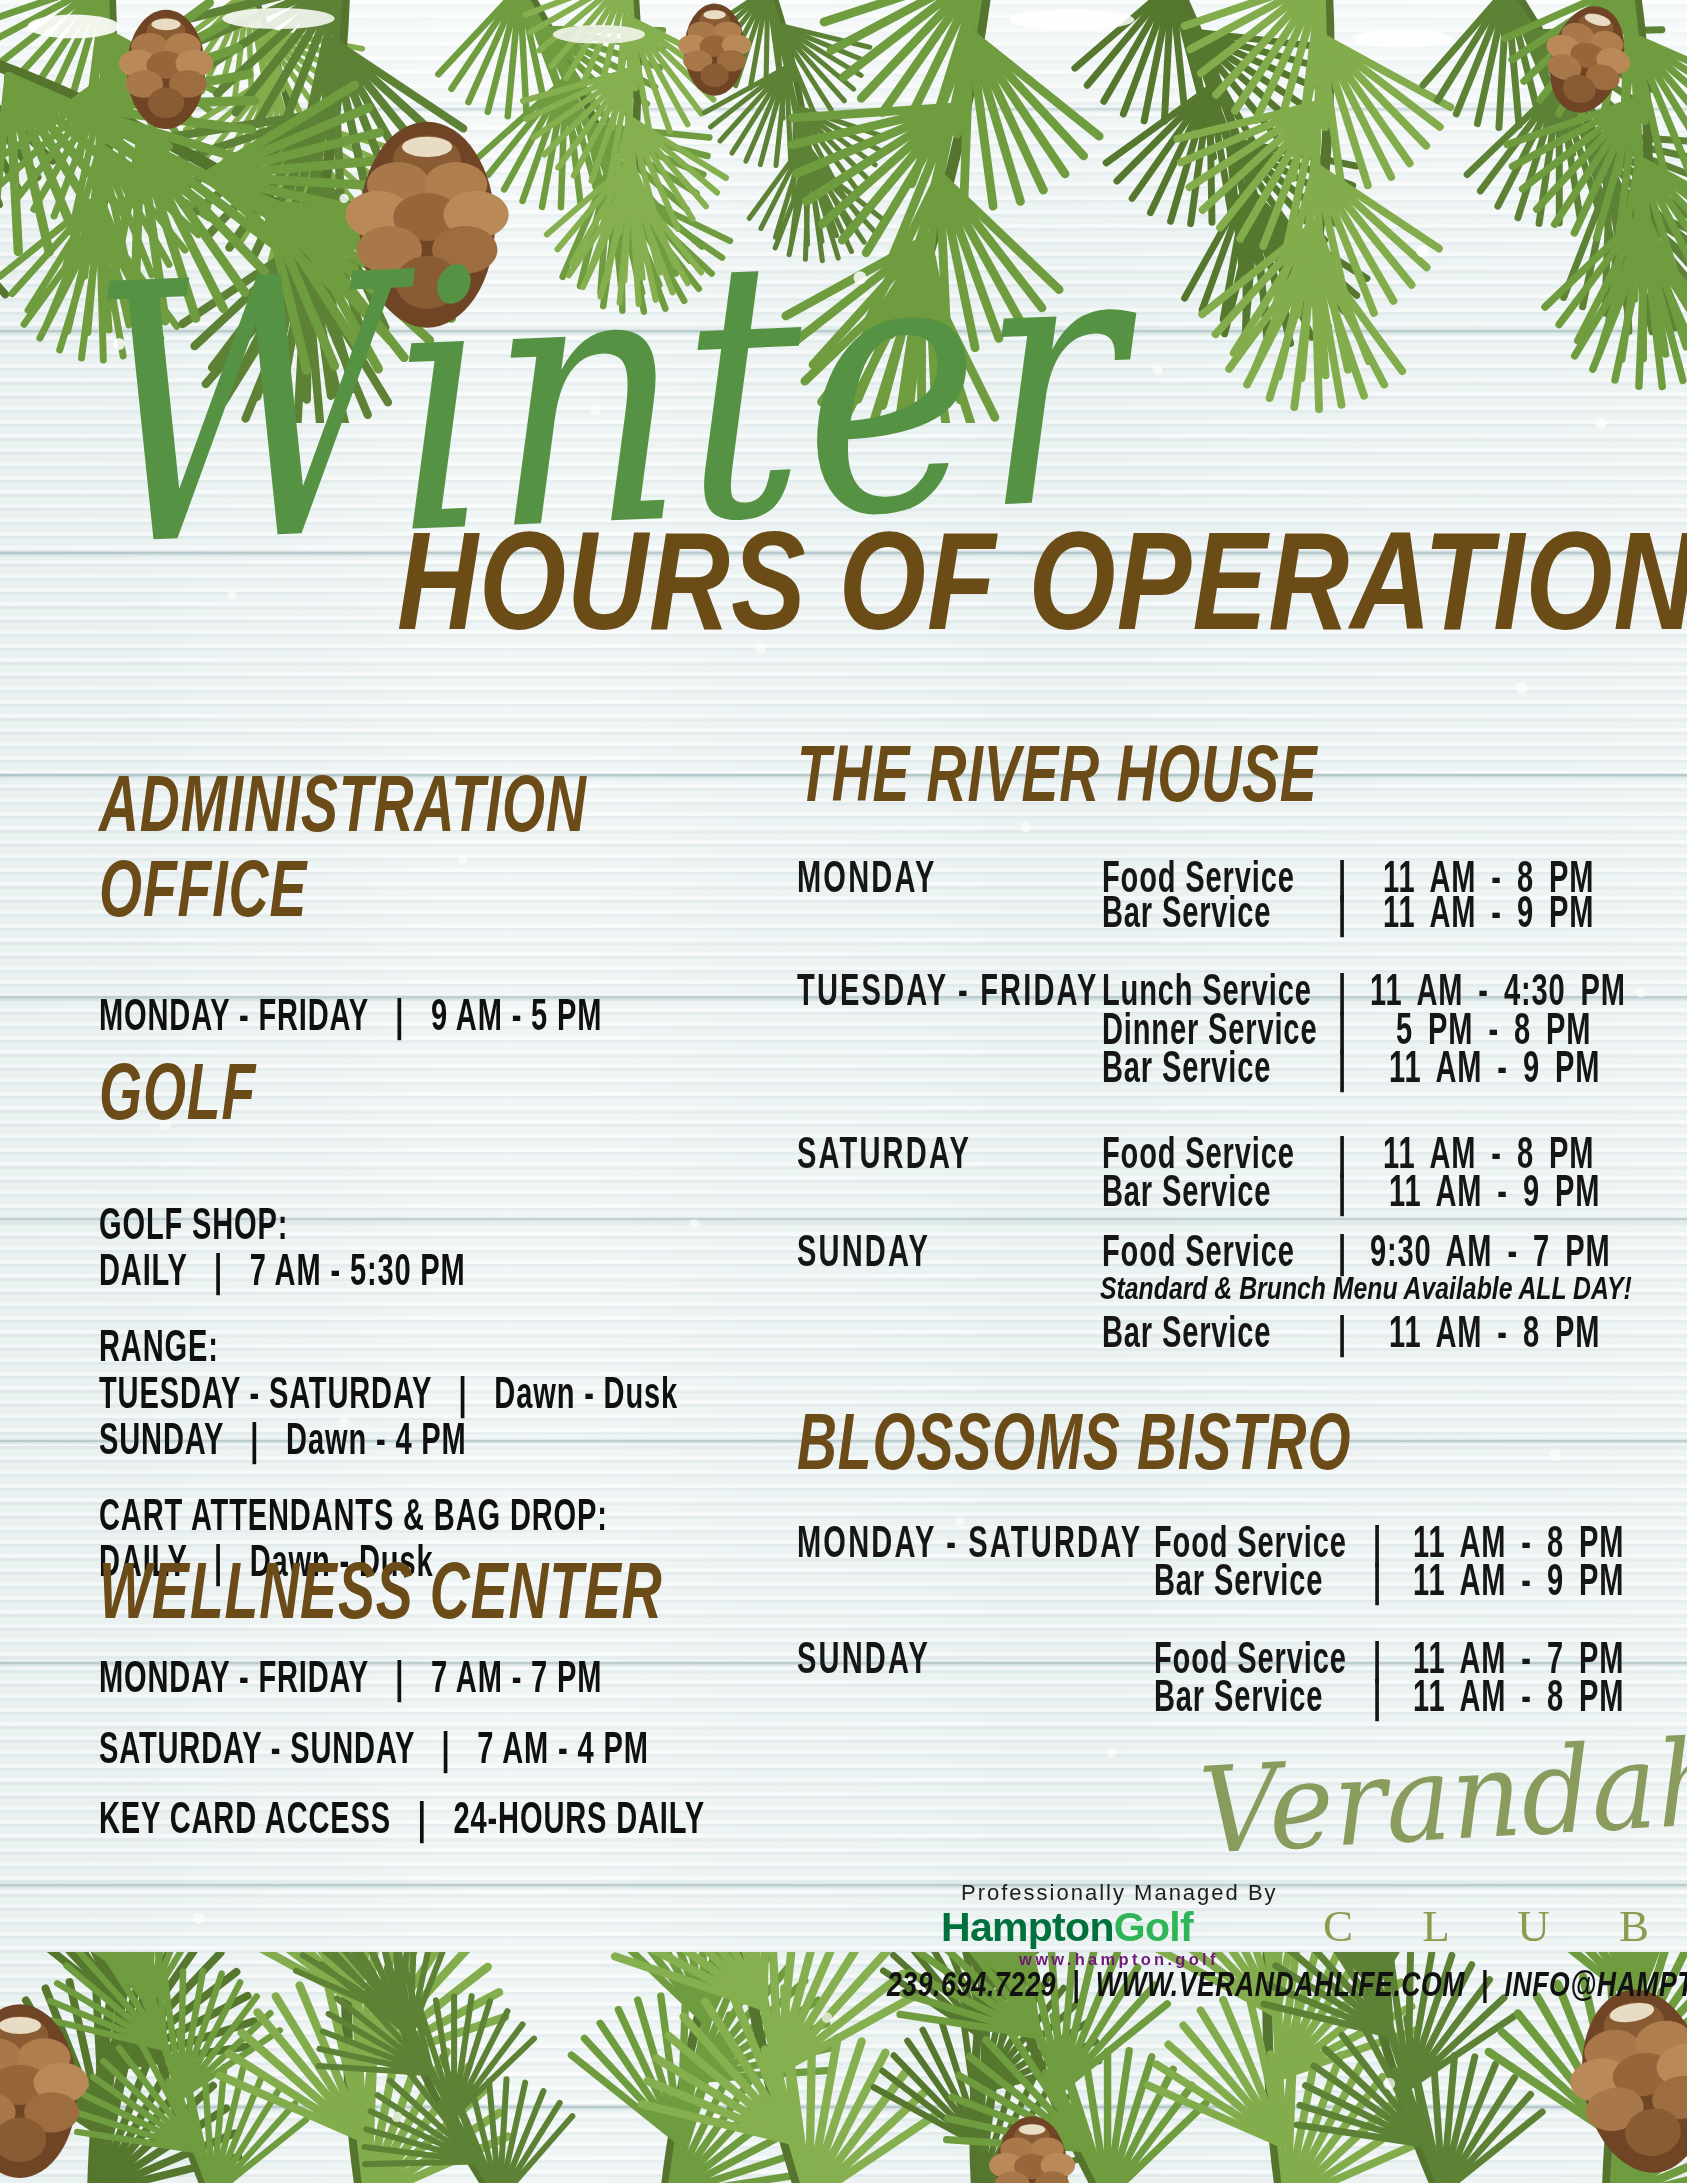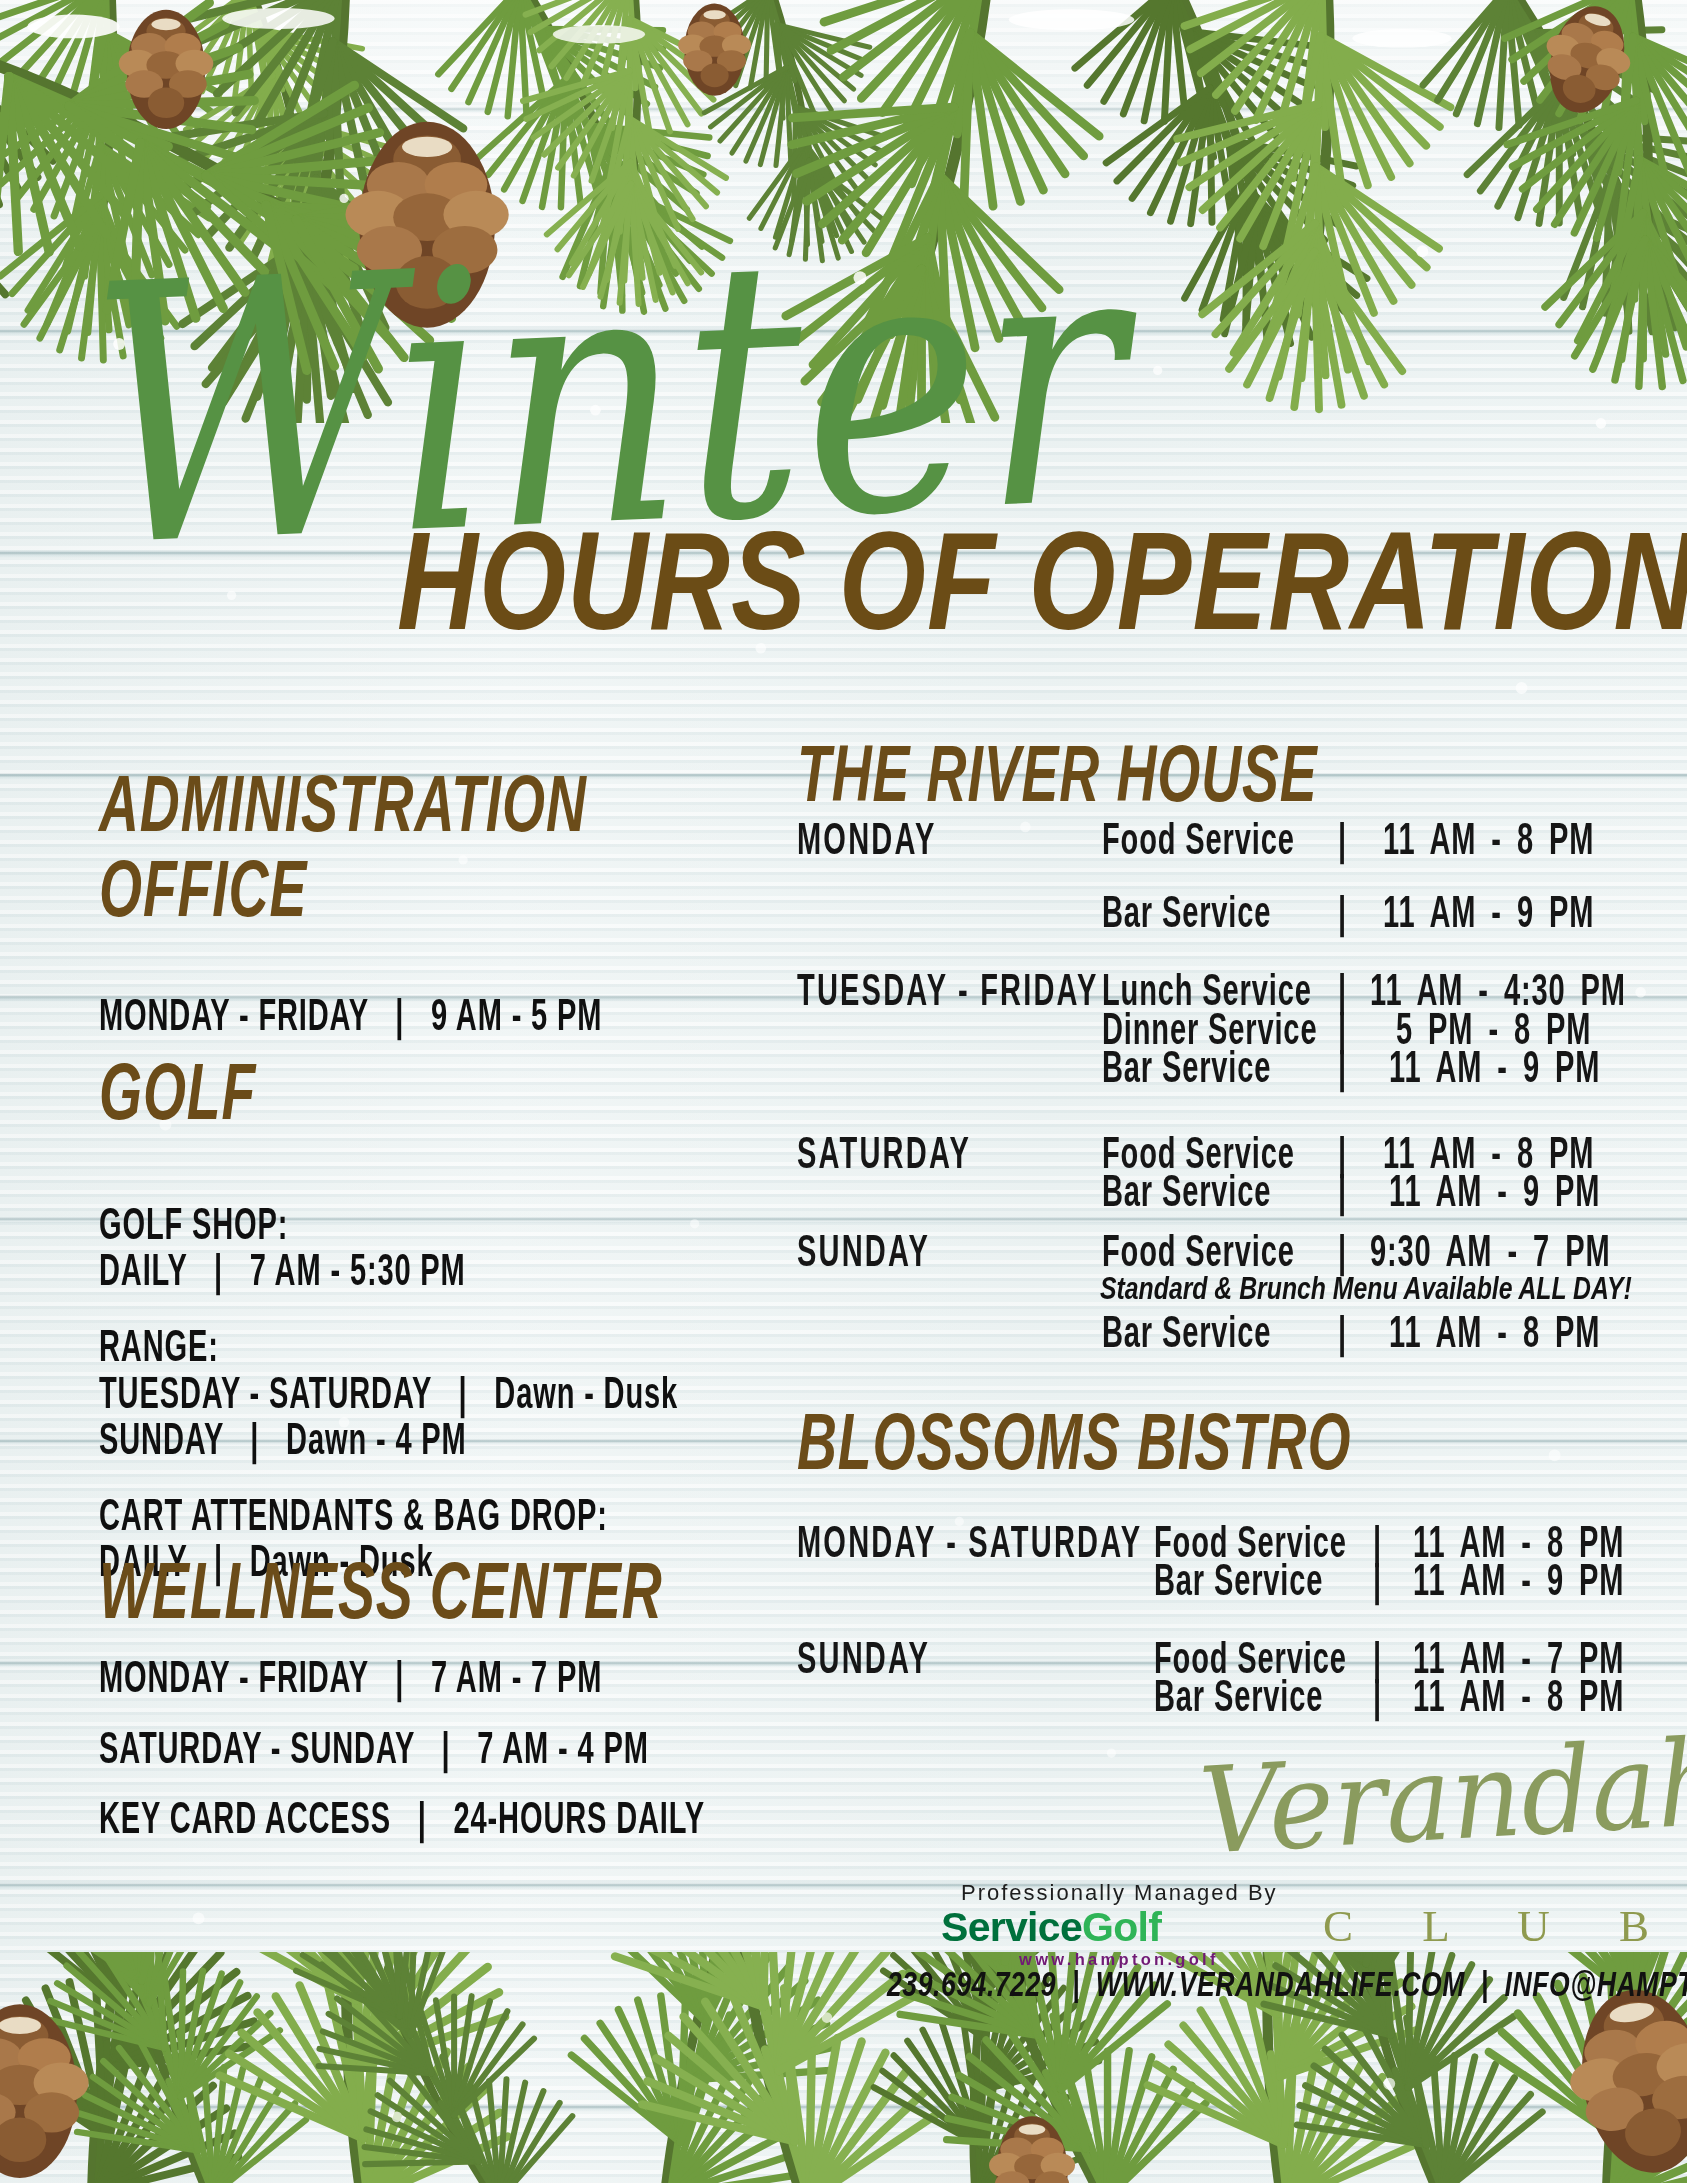--- a/index.html
+++ b/index.html
@@ -207,21 +207,21 @@
 <div class="row" style="top:1492px">CART ATTENDANTS &amp; BAG DROP:</div>
 <div class="row" style="top:1538px">DAILY   |   Dawn - Dusk</div>
 
 <div class="h2" style="left:99px;top:1548px">WELLNESS CENTER</div>
 <div class="row" style="top:1654px">MONDAY - FRIDAY   |   7 AM - 7 PM</div>
 <div class="row" style="top:1725px">SATURDAY - SUNDAY   |   7 AM - 4 PM</div>
 <div class="row" style="top:1795px">KEY CARD ACCESS   |   24-HOURS DAILY</div>
 
 <div class="h2" style="left:797px;top:731px">THE RIVER HOUSE</div>
 
-<div class="trow" style="top:816px">
+<div class="trow" style="top:854px">
   <span class="cell day" style="left:797px">MONDAY</span>
   <span class="cell service" style="left:1102px">Food Service</span>
   <span class="cell pipe" style="left:1338px">|</span>
   <span class="cell time" style="left:1383px">11 AM - 8 PM</span>
 </div>
 <div class="trow" style="top:889px">
   <span class="cell service" style="left:1102px">Bar Service</span>
   <span class="cell pipe" style="left:1338px">|</span>
   <span class="cell time" style="left:1383px">11 AM - 9 PM</span>
 </div>
@@ -288,18 +288,18 @@
   <span class="cell pipe" style="left:1373px">|</span>
   <span class="cell time" style="left:1413px">11 AM - 7 PM</span>
 </div>
 <div class="trow" style="top:1673px">
   <span class="cell service" style="left:1154px">Bar Service</span>
   <span class="cell pipe" style="left:1373px">|</span>
   <span class="cell time" style="left:1413px">11 AM - 8 PM</span>
 </div>
 
 <div class="abs managed">Professionally Managed By</div>
-<div class="abs hampton"><span class="p1">Service</span><span class="p2">Golf</span></div>
+<div class="abs hampton"><span class="p1">Hampton</span><span class="p2">Golf</span></div>
 <div class="abs hampton-url">www.hampton.golf</div>
 <div class="abs verandah">Verandah</div>
 <div class="abs club">C L U B</div>
 <div class="abs contact">239.694.7229  |  WWW.VERANDAHLIFE.COM  |  INFO@HAMPTON.GOLF</div>
 
 
 </body></html>

